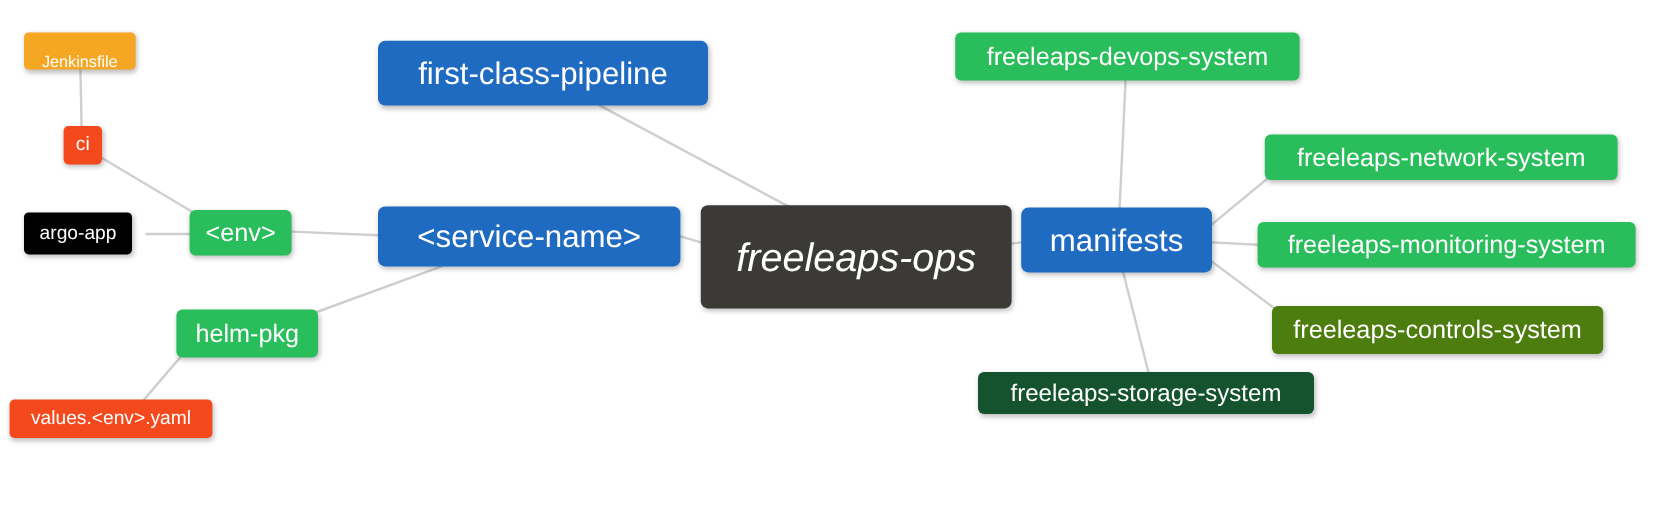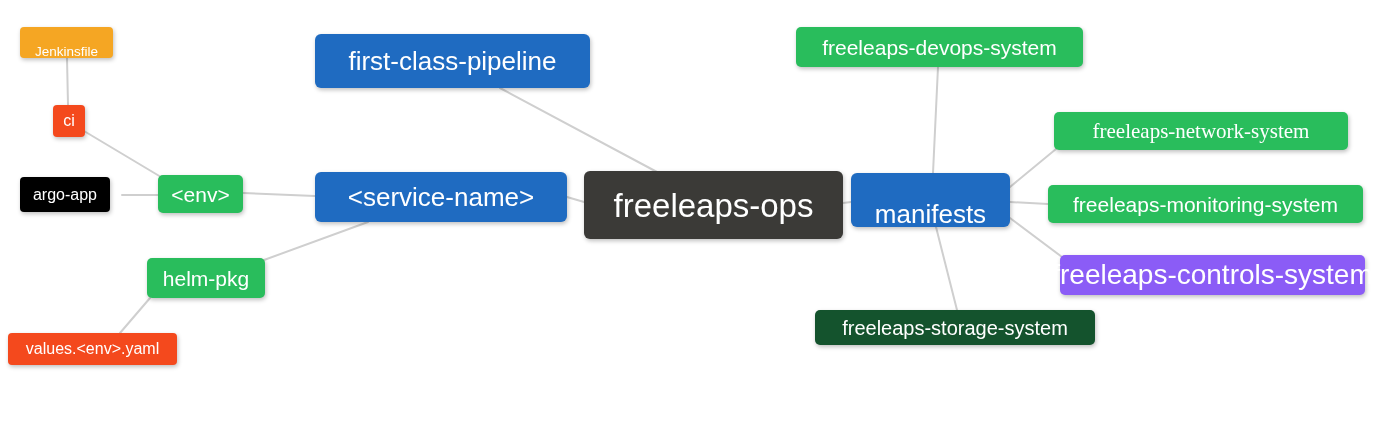--- a/index.html
+++ b/index.html
@@ -55,30 +55,30 @@
       <line x1="500" y1="88" x2="657" y2="172" stroke="#CFCFCF" stroke-width="2" stroke-linecap="round"></line>
       <line x1="567" y1="197" x2="584" y2="202" stroke="#CFCFCF" stroke-width="2" stroke-linecap="round"></line>
       <line x1="843" y1="203" x2="851" y2="202" stroke="#CFCFCF" stroke-width="2" stroke-linecap="round"></line>
       <line x1="933" y1="173" x2="938" y2="67" stroke="#CFCFCF" stroke-width="2" stroke-linecap="round"></line>
       <line x1="1010" y1="187" x2="1056" y2="149" stroke="#CFCFCF" stroke-width="2" stroke-linecap="round"></line>
       <line x1="1010" y1="202" x2="1048" y2="204" stroke="#CFCFCF" stroke-width="2" stroke-linecap="round"></line>
       <line x1="1010" y1="218" x2="1062" y2="257" stroke="#CFCFCF" stroke-width="2" stroke-linecap="round"></line>
       <line x1="936" y1="227" x2="957" y2="310" stroke="#CFCFCF" stroke-width="2" stroke-linecap="round"></line>
     </svg>
   <div class="nodes-layer">
-      <div class="node" style="left: 584px; top: 171px; width: 259px; height: 68px; font-size: 33px; border-radius: 6px; background: rgb(59, 58, 55); color: rgb(255, 255, 255);">
+      <div class="node" style="left: 584px; top: 171px; width: 259px; height: 86px; font-size: 33px; border-radius: 6px; background: rgb(59, 58, 55); color: rgb(255, 255, 255); font-style: italic;">
         <span>freeleaps-ops</span>
       </div>
       <div class="node" style="left: 315px; top: 34px; width: 275px; height: 54px; font-size: 26px; border-radius: 6px; background: rgb(31, 107, 193); color: rgb(255, 255, 255);">
         <span>first-class-pipeline</span>
       </div>
       <div class="node" style="left: 315px; top: 172px; width: 252px; height: 50px; font-size: 26px; border-radius: 6px; background: rgb(31, 107, 193); color: rgb(255, 255, 255);">
         <span>&lt;service-name&gt;</span>
       </div>
-      <div class="node" style="left: 851px; top: 173px; width: 159px; height: 54px; font-size: 26px; border-radius: 6px; background: rgb(31, 107, 193); color: rgb(255, 255, 255); align-items: flex-end;">
+      <div class="node" style="left: 851px; top: 173px; width: 159px; height: 54px; font-size: 26px; border-radius: 6px; background: rgb(31, 107, 193); color: rgb(255, 255, 255);">
         <span>manifests</span>
       </div>
       <div class="node" style="left: 158px; top: 175px; width: 85px; height: 38px; font-size: 21px; border-radius: 5px; background: rgb(41, 189, 92); color: rgb(255, 255, 255);">
         <span>&lt;env&gt;</span>
       </div>
       <div class="node" style="left: 147px; top: 258px; width: 118px; height: 40px; font-size: 21px; border-radius: 5px; background: rgb(41, 189, 92); color: rgb(255, 255, 255);">
         <span>helm-pkg</span>
       </div>
       <div class="node" style="left: 20px; top: 27px; width: 93px; height: 31px; font-size: 13.5px; border-radius: 4px; background: rgb(245, 166, 35); color: rgb(255, 255, 255); align-items: flex-end;">
         <span>Jenkinsfile</span>
@@ -88,26 +88,26 @@
       </div>
       <div class="node" style="left: 20px; top: 177px; width: 90px; height: 35px; font-size: 16px; border-radius: 4px; background: #000000; color: rgb(255, 255, 255);">
         <span>argo-app</span>
       </div>
       <div class="node" style="left: 8px; top: 333px; width: 169px; height: 32px; font-size: 16px; border-radius: 4px; background: rgb(244, 73, 29); color: rgb(255, 255, 255);">
         <span>values.&lt;env&gt;.yaml</span>
       </div>
       <div class="node" style="left: 796px; top: 27px; width: 287px; height: 40px; font-size: 21px; border-radius: 5px; background: rgb(41, 189, 92); color: rgb(255, 255, 255);">
         <span>freeleaps-devops-system</span>
       </div>
-      <div class="node" style="left: 1054px; top: 112px; width: 294px; height: 38px; font-size: 21px; border-radius: 5px; background: rgb(41, 189, 92); color: rgb(255, 255, 255); font-family: Liberation Serif, serif;">
+      <div class="node" style="left: 1054px; top: 112px; width: 294px; height: 38px; font-size: 21px; border-radius: 5px; background: rgb(41, 189, 92); color: rgb(255, 255, 255);">
         <span>freeleaps-network-system</span>
       </div>
       <div class="node" style="left: 1048px; top: 185px; width: 315px; height: 38px; font-size: 21px; border-radius: 5px; background: rgb(41, 189, 92); color: rgb(255, 255, 255);">
         <span>freeleaps-monitoring-system</span>
       </div>
-      <div class="node" style="left: 1060px; top: 255px; width: 305px; height: 40px; font-size: 28px; border-radius: 5px; background: #8b5cf6; color: rgb(255, 255, 255);">
+      <div class="node" style="left: 1060px; top: 255px; width: 276px; height: 40px; font-size: 21px; border-radius: 5px; background: #4d7c0f; color: rgb(255, 255, 255);">
         <span>freeleaps-controls-system</span>
       </div>
       <div class="node" style="left: 815px; top: 310px; width: 280px; height: 35px; font-size: 20px; border-radius: 5px; background: #14532d; color: rgb(255, 255, 255);">
         <span>freeleaps-storage-system</span>
       </div>
     </div>
 </div>
 
 </body></html>

